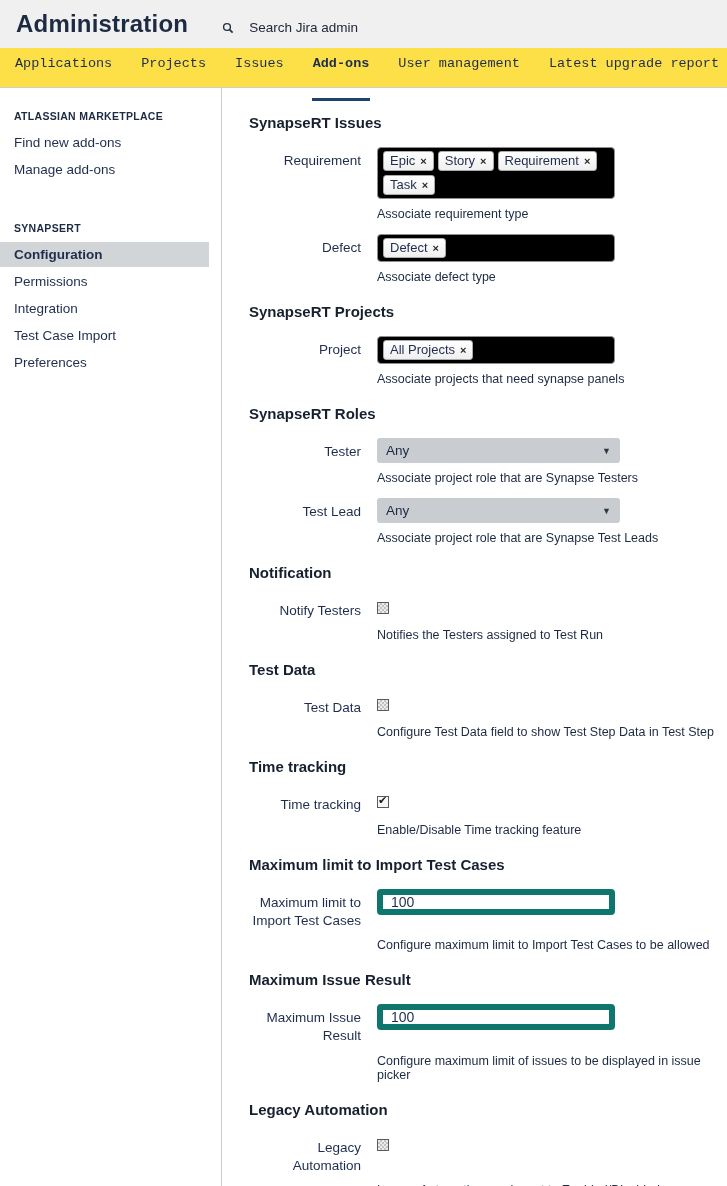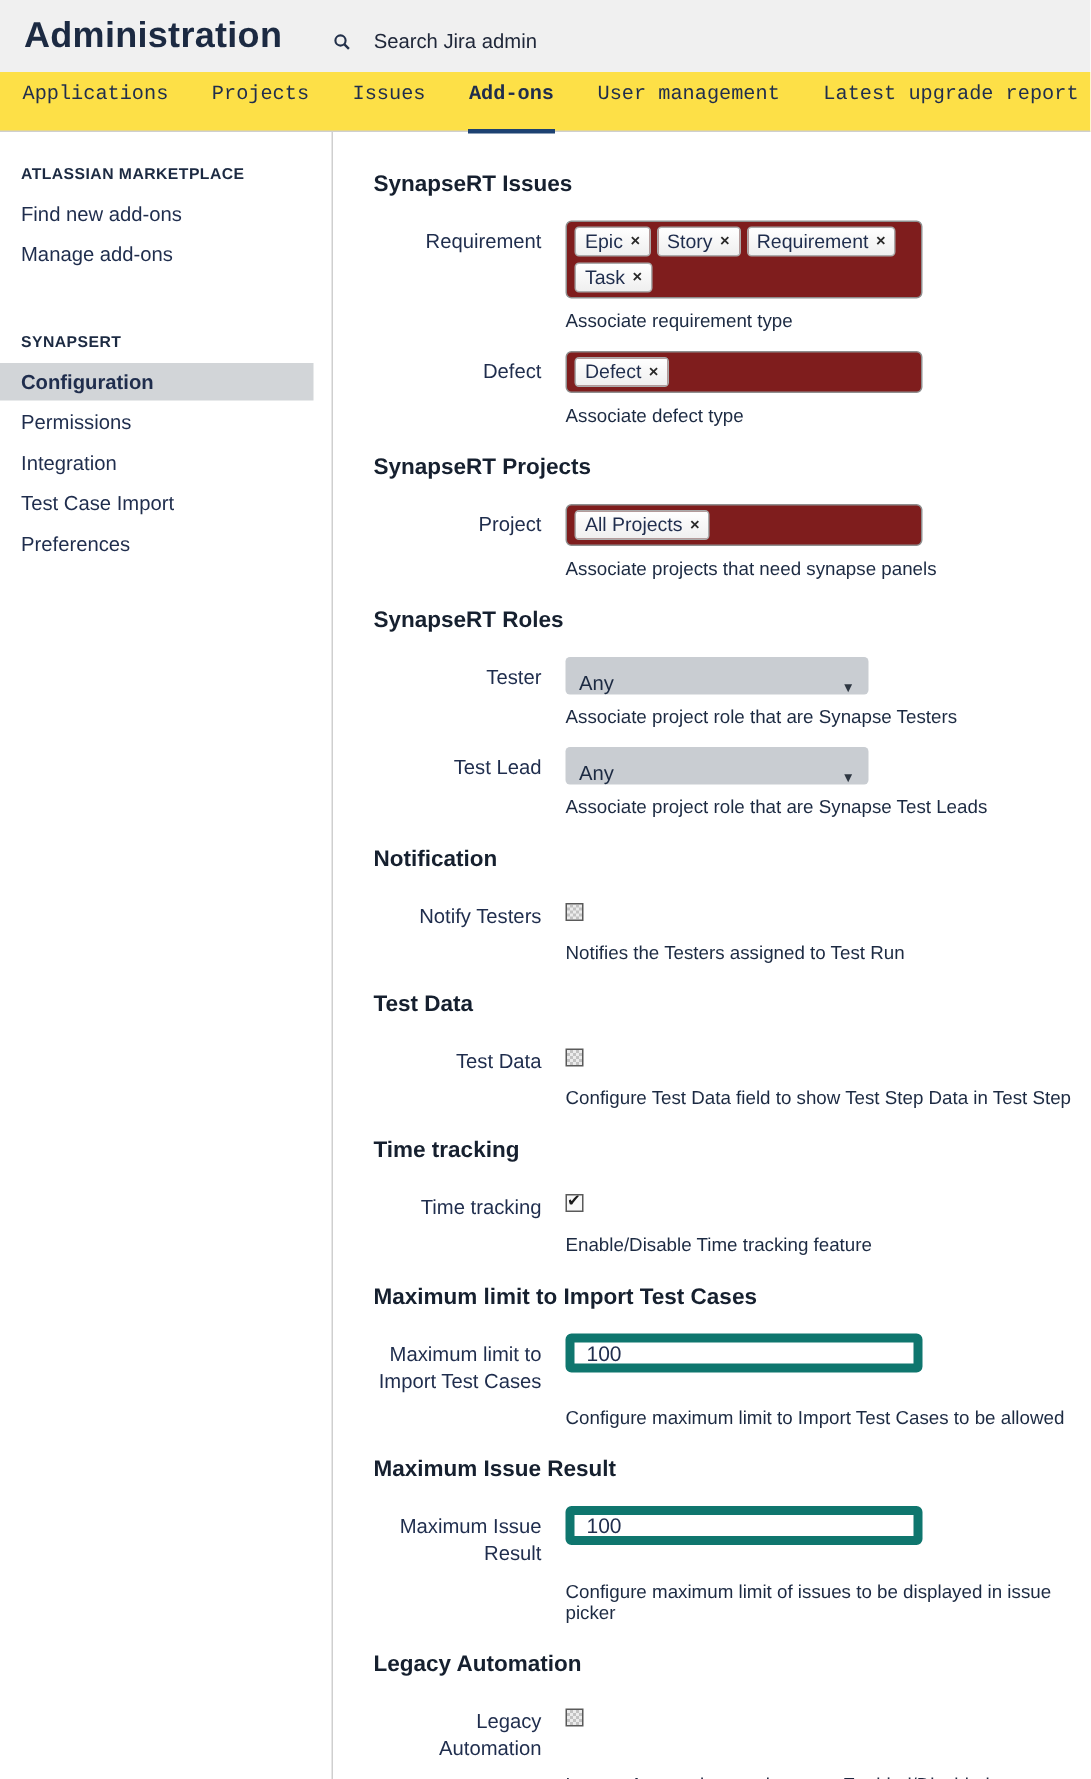--- a/index.html
+++ b/index.html
@@ -52,21 +52,21 @@
   .tab {
     font-size: 13.5px;
     color: #1f2d4d;
     padding: 8px 1px 12px;
     cursor: pointer;
     white-space: nowrap;
   }
   .tab.active {
     font-weight: bold;
     border-bottom: 3px solid #1d4272;
-    padding-bottom: 15px;
+    padding-bottom: 27px;
     margin-bottom: -1px;
   }
 
   
   .layout { display: flex; min-height: 1098px; }
   .sidebar {
     width: 222px;
     border-right: 1px solid #cfcfcf;
     padding-top: 22px;
     flex-shrink: 0;
@@ -123,21 +123,21 @@
     font-size: 12.5px;
     color: #1c2a42;
   }
 
   
   .tagbox {
     width: 238px;
     min-height: 27px;
     border: 1px solid #8f8f8f;
     border-radius: 4px;
-    background: #7f1d1d;
+    background: #000000;
     padding: 3px 5px;
     display: flex;
     flex-wrap: wrap;
     gap: 4px;
     align-items: flex-start;
   }
   .chip {
     display: inline-flex;
     align-items: center;
     border: 1px solid #ababab;
@@ -151,26 +151,26 @@
   .chip-x {
     margin-left: 5px;
     font-weight: bold;
     font-size: 11px;
     cursor: pointer;
     color: #2a2a2a;
   }
 
   
   .fake-select {
-    width: 202px;
+    width: 243px;
     height: 25px;
     background: #c9cdd2;
     border-radius: 3px;
     display: flex;
-    align-items: flex-end;
+    align-items: center;
     justify-content: space-between;
     padding: 0 9px;
     font-size: 13.5px;
     color: #1c2a42;
     cursor: pointer;
   }
   .caret { font-size: 9px; color: #2e3742; }
 
   
   .checkbox {

